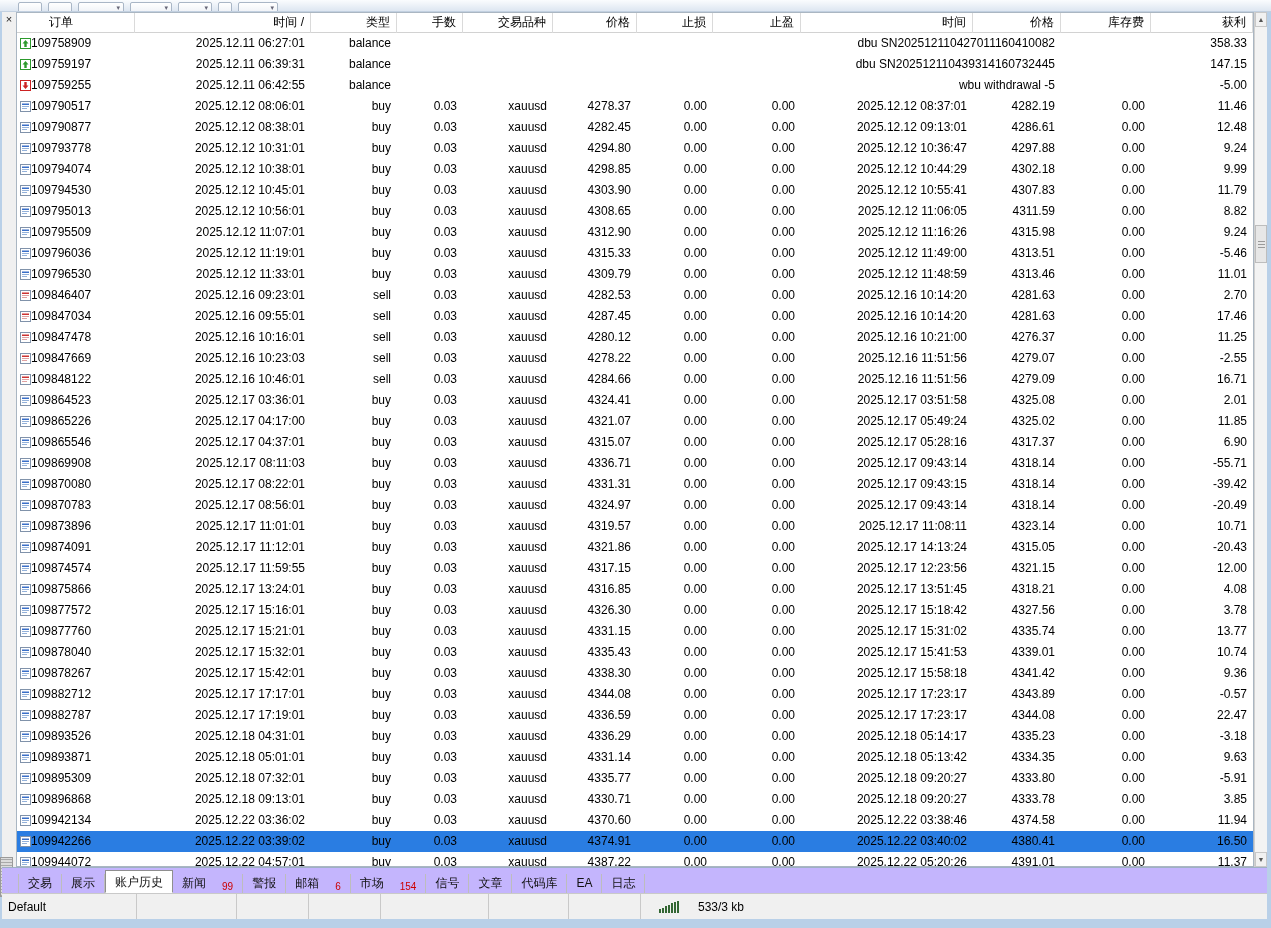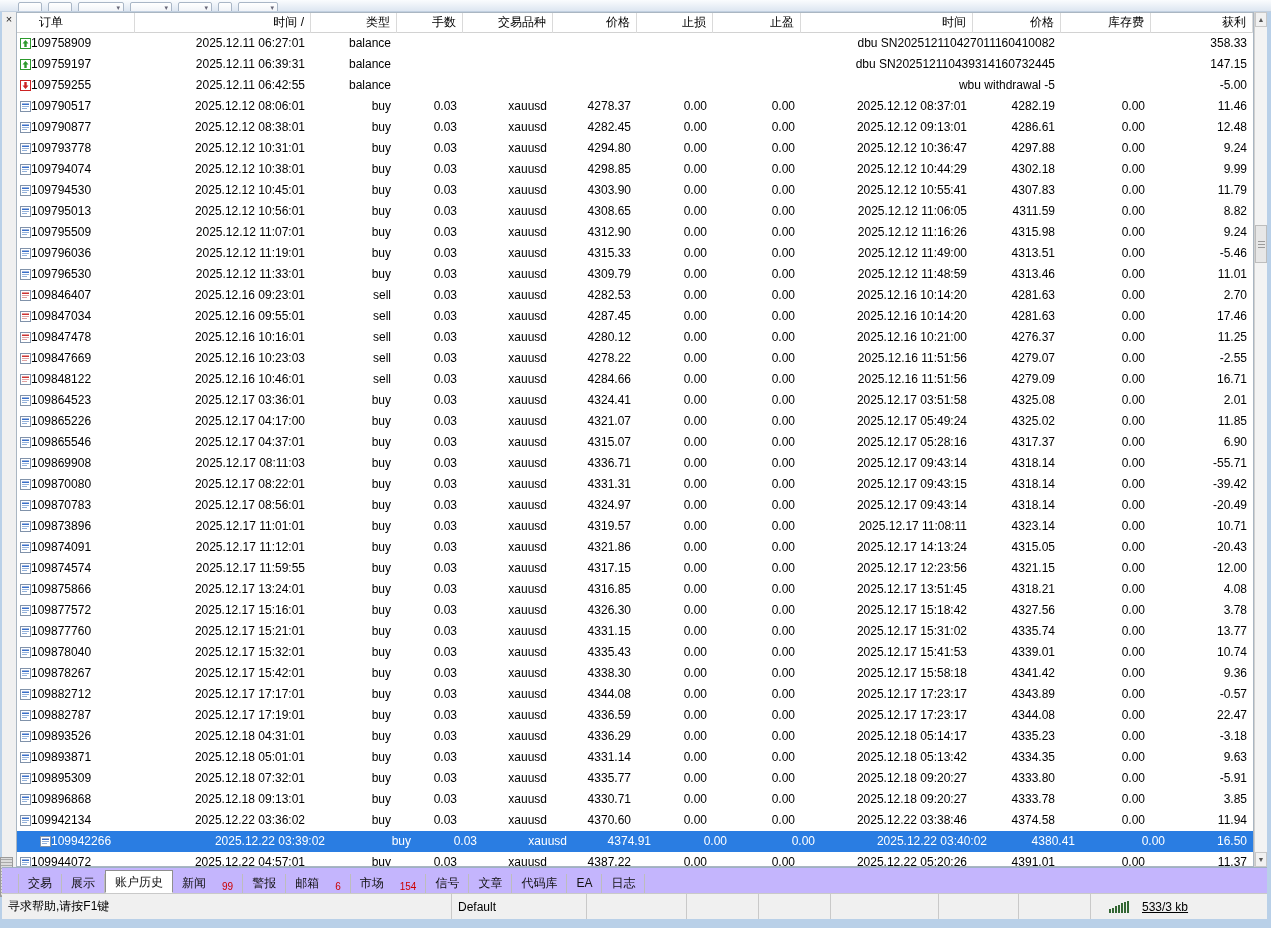--- a/index.html
+++ b/index.html
@@ -13,24 +13,24 @@
 
   
   .main{position:absolute;left:2px;top:12px;width:1265px;height:855px;background:#f0f0f0;display:flex;}
   .left-strip{width:14px;background:#f0f0f0;position:relative;flex:none;}
   .close-x{position:absolute;top:1px;left:1px;width:12px;height:13px;font-size:11px;line-height:12px;text-align:center;color:#222;cursor:default;}
 
   .table-area{flex:1;background:#fff;border:1px solid #aab6c2;display:flex;flex-direction:column;overflow:hidden;}
   .theader,.trow{display:grid;grid-template-columns:118px 176px 86px 66px 90px 84px 76px 88px 172px 88px 90px minmax(60px,1fr);}
   .theader{height:20px;border-bottom:1px solid #d2d2d2;background:#fff;flex:none;}
   .hcell{height:20px;line-height:19px;text-align:right;padding:0 6px 0 0;border-right:1px solid #dadada;white-space:nowrap;overflow:hidden;font-size:12px;}
-  .hcell.hleft{text-align:left;padding-left:22px;}
+  .hcell.hleft{text-align:left;padding-left:32px;}
   .tbody{height:835px;overflow:hidden;}
   .trow{height:21px;line-height:21px;background:#fff;}
-  .trow.selected{background:#2a7de2;color:#ffffff;padding-left:20px;}
+  .trow.selected{background:#2a7de2;color:#000000;}
   .cell{white-space:nowrap;overflow:hidden;font-size:12px;}
   .cell.num{text-align:right;padding-right:6px;}
   .cell.order{display:flex;align-items:center;padding-left:3px;}
   .rowicon{width:11px;height:11px;flex:none;display:inline-block;line-height:0;}
 
   
   .scrollbar{width:13px;flex:none;background:#f3f3f3;border-left:1px solid #d0d0d0;display:flex;flex-direction:column;}
   .sb-btn{height:15px;flex:none;background:#f1f1f1;border:1px solid #c8c8c8;font-size:7px;color:#555;display:flex;align-items:center;justify-content:center;}
   .sb-track{flex:1;position:relative;}
   .sb-thumb{position:absolute;top:198px;left:0;width:100%;height:38px;background:#e7e7e7;border:1px solid #bdbdbd;display:flex;align-items:center;justify-content:center;}
@@ -43,21 +43,21 @@
   .tabbar{position:absolute;left:2px;top:867px;width:1265px;height:26px;background:#c4b5fd;border-top:1px solid #9eb0c4;display:flex;align-items:flex-end;padding-left:16px;}
   .tab{height:19px;line-height:18px;padding:0 9px;color:#111;border-right:1px solid #bdbdbd;white-space:nowrap;cursor:default;}
   .tab:first-child{border-left:1px solid #bdbdbd;}
   .tab.active{background:#fff;border:1px solid #8f8f8f;border-bottom:1px solid #fff;height:23px;line-height:22px;}
   .badge{color:#cc0000;font-size:10px;position:relative;top:3px;margin-left:16px;}
 
   
   .statusbar{position:absolute;left:2px;top:893px;width:1265px;height:26px;background:#f0f0f0;border-top:1px solid #c9c9c9;display:flex;align-items:stretch;}
   .scell{border-right:1px solid #c9c9c9;display:flex;align-items:center;white-space:nowrap;overflow:hidden;padding-left:6px;flex:none;}
   .w450{width:450px;} .w135{width:135px;} .w100{width:100px;} .w72{width:72px;} .w108{width:108px;} .w80{width:80px;}
-  .kbcell{flex:1;border-right:none;padding-left:18px;gap:12px;display:flex;text-decoration:underline;}
+  .kbcell{flex:1;border-right:none;padding-left:18px;gap:18px;display:flex;}
   .bars{display:inline-block;line-height:0;}
 </style>
 </head>
 <body>
 
 <div class="window">
 
   <div class="toolbar-strip">
     <div class="tb-frag" style="width:24px"></div>
     <div class="tb-frag" style="width:24px"></div>
@@ -978,21 +978,20 @@
       <div class="tab"><span>邮箱</span><span class="badge">6</span></div>
       <div class="tab"><span>市场</span><span class="badge">154</span></div>
       <div class="tab"><span>信号</span></div>
       <div class="tab"><span>文章</span></div>
       <div class="tab"><span>代码库</span></div>
       <div class="tab"><span>EA</span></div>
       <div class="tab"><span>日志</span></div>
     </div>
 
   <div class="statusbar">
-    <div class="scell w450">寻求帮助,请按F1键</div>
     <div class="scell w135">Default</div>
     <div class="scell w100"></div>
     <div class="scell w72"></div>
     <div class="scell w72"></div>
     <div class="scell w108"></div>
     <div class="scell w80"></div>
     <div class="scell w72"></div>
     <div class="scell kbcell">
       <span class="bars">
         <svg width="21" height="12" viewBox="0 0 21 12">

